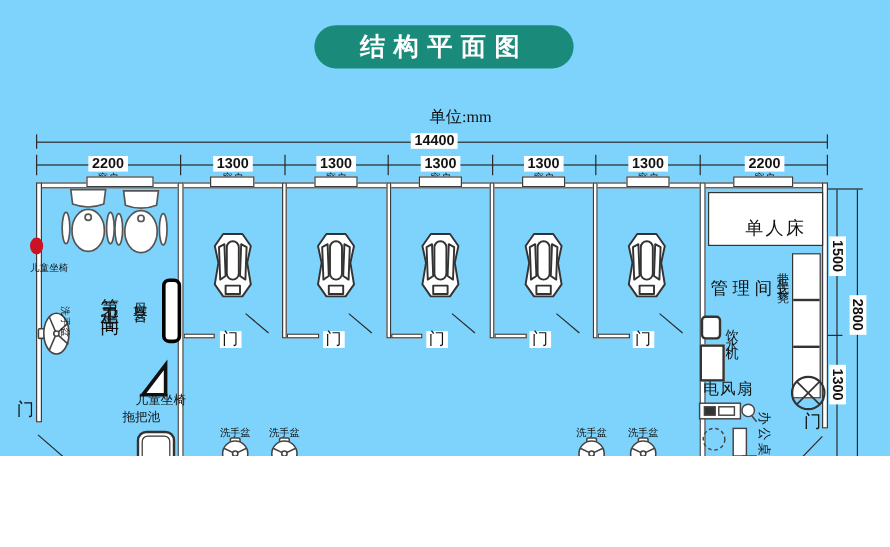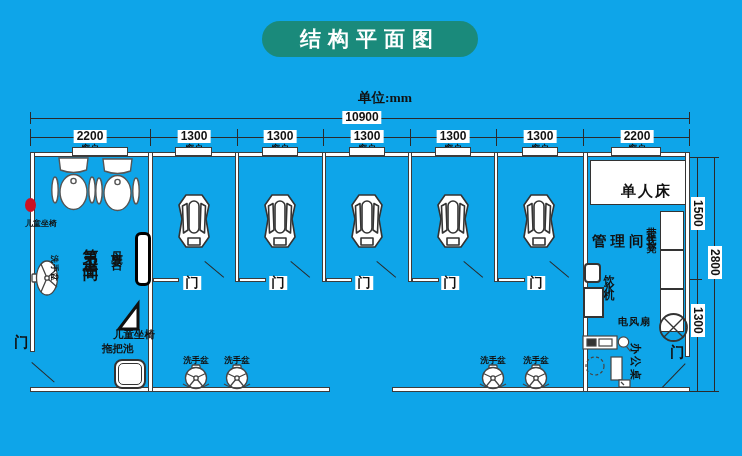--- a/index.html
+++ b/index.html
@@ -1,30 +1,30 @@
 <!DOCTYPE html>
 <html><head>
 <meta charset="utf-8">
 <style>
 *{margin:0;padding:0;box-sizing:border-box}
 html,body{background:#fff}
-.canvas{position:relative;width:742px;height:456px;background:#0ea5e9;overflow:hidden;
+.canvas{position:relative;width:742px;height:380px;background:#7dd3fc;overflow:hidden;
   font-family:"Liberation Serif",serif;color:#111}
 .abs{position:absolute}
 .badge{position:absolute;left:262px;top:21px;width:216px;height:36px;border-radius:19px;
   display:flex;align-items:center;justify-content:center;color:#fff;font-weight:bold;
   font-size:21px;letter-spacing:7px;font-family:"Liberation Sans",sans-serif}
 .wall{position:absolute;background:#fff;border:1px solid #3c3c3c}
 .hl{position:absolute;background:#2a2a2a;height:1px}
 .vl{position:absolute;background:#2a2a2a;width:1px}
 .num{position:absolute;font:bold 12px "Liberation Sans",sans-serif;background:#fff;
   padding:0 3px;transform:translateX(-50%);line-height:13px;white-space:nowrap}
 .vnum{position:absolute;writing-mode:vertical-rl;font:bold 12px "Liberation Sans",sans-serif;
   background:#fff;padding:3px 0;line-height:14px}
-.cn{position:absolute;font-weight:bold;line-height:1;white-space:nowrap}
+.cn{position:absolute;font-weight:normal;line-height:1;white-space:nowrap}
 .ctr{transform:translateX(-50%)}
 .vup{writing-mode:vertical-rl;text-orientation:upright}
 .vside{writing-mode:vertical-rl;text-orientation:sideways}
 .win{position:absolute;background:#fff;border:1.2px solid #3c3c3c;height:9px}
 .diag{position:absolute;height:1.2px;background:#2a2a2a;transform-origin:0 0}
 .fix{position:absolute;border:2px solid #333;background:#fff}
 svg.abs{overflow:visible}
 </style>
 </head>
 <body>
@@ -59,21 +59,21 @@
 
   <div class="badge" style="background: rgb(26, 138, 123);">
     <span>结构平面图</span>
   </div>
 
   <span class="cn" style="left:358px;top:91px;font-size:13.5px">单位:mm</span>
 
   <div class="hl" style="left:30px;top:118px;width:660px"></div>
   <div class="vl" style="left:30px;top:112px;height:12px"></div>
   <div class="vl" style="left:689px;top:112px;height:12px"></div>
-  <span class="num" style="left:362px;top:111px">10900</span>
+  <span class="num" style="left:362px;top:111px">14400</span>
 
   <div class="hl" style="left:30px;top:137px;width:660px"></div>
   <div class="vl" style="left:30px;top:129px;height:17px"></div>
   <div class="vl" style="left:150px;top:129px;height:17px"></div>
   <div class="vl" style="left:237px;top:129px;height:17px"></div>
   <div class="vl" style="left:323px;top:129px;height:17px"></div>
   <div class="vl" style="left:410px;top:129px;height:17px"></div>
   <div class="vl" style="left:496px;top:129px;height:17px"></div>
   <div class="vl" style="left:583px;top:129px;height:17px"></div>
   <div class="vl" style="left:689px;top:129px;height:17px"></div>
@@ -209,21 +209,21 @@
   <span class="cn vup" style="left:646px;top:219px;font-size:10px;letter-spacing:4px">带柜式长凳</span>
   <div class="abs" style="left:660px;top:211px;width:24px;height:121px;border:1.5px solid #333;background:#fff">
     <div style="position:absolute;left:0;top:37px;width:100%;height:1.5px;background:#333"></div>
     <div style="position:absolute;left:0;top:76px;width:100%;height:1.5px;background:#333"></div>
   </div>
 
   <span class="cn vup" style="left:603px;top:266px;font-size:11px;letter-spacing:7px">饮水机</span>
   <div class="fix" style="left:584px;top:263px;width:17px;height:20px;border-radius:4px"></div>
   <div class="fix" style="left:583px;top:287px;width:21px;height:31px"></div>
 
-  <span class="cn" style="left:618px;top:317px;font-size:10px;letter-spacing:1px">电风扇</span>
+  <span class="cn" style="left:586px;top:317px;font-size:13px;letter-spacing:1px">电风扇</span>
   <svg class="abs" style="left:658px;top:312px" width="31" height="31" viewBox="0 0 31 31">
     <g fill="none" stroke="#333">
       <circle cx="15.5" cy="15.5" r="13.5" stroke-width="1.8"></circle>
       <path d="M6 6 L25 25 M25 6 L6 25" stroke-width="1.4"></path>
     </g>
   </svg>
 
   <svg class="abs" style="left:582px;top:334px" width="52" height="54" viewBox="0 0 52 54">
     <g fill="#fff" stroke="#444" stroke-width="1.2">
       <rect x="1" y="2" width="34" height="13"></rect>

